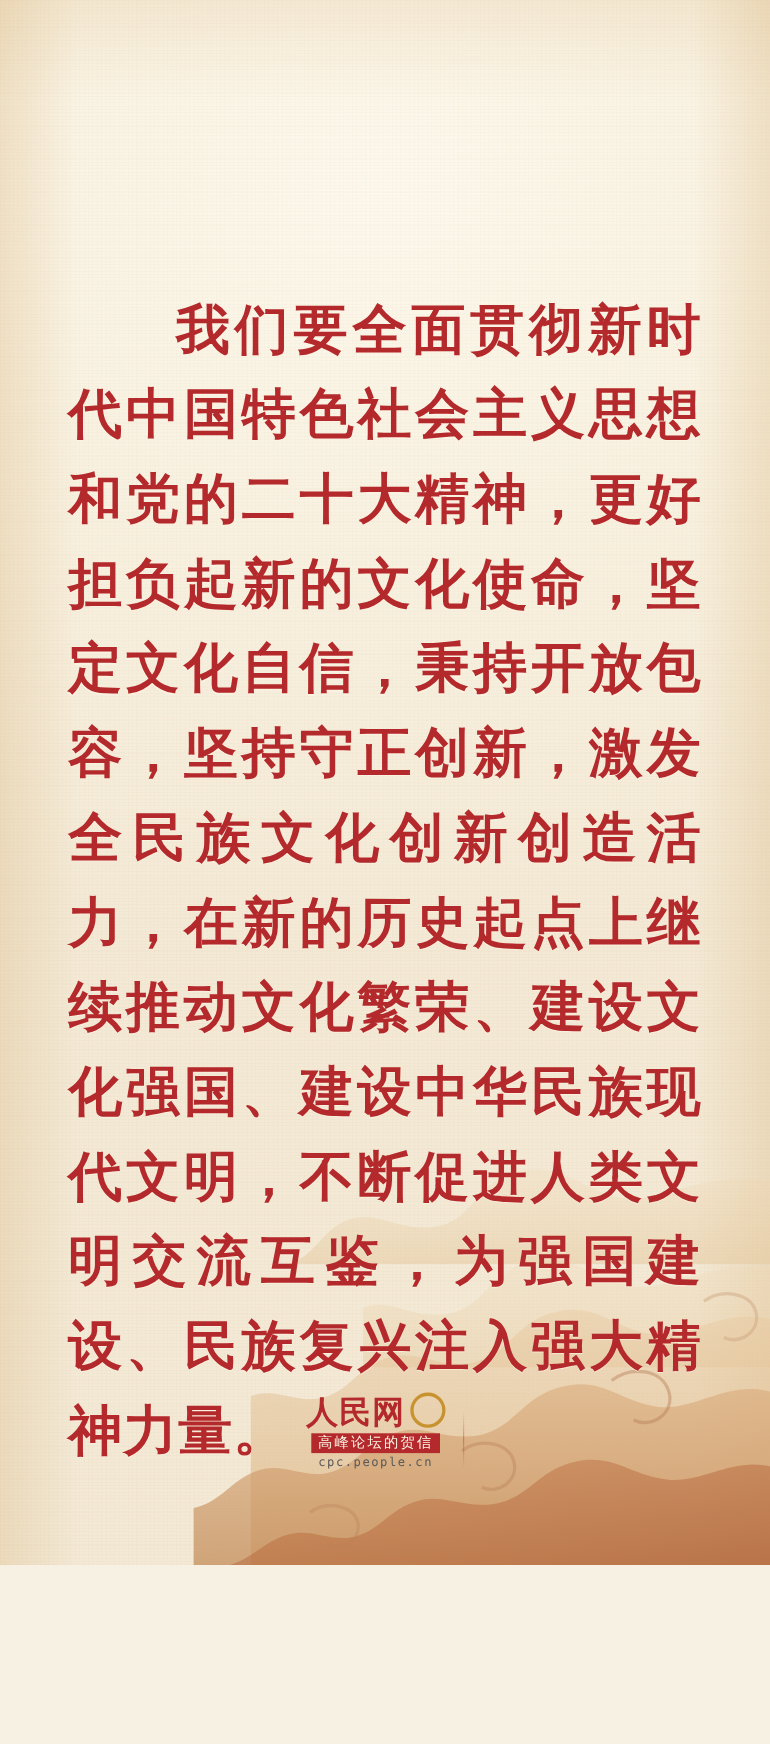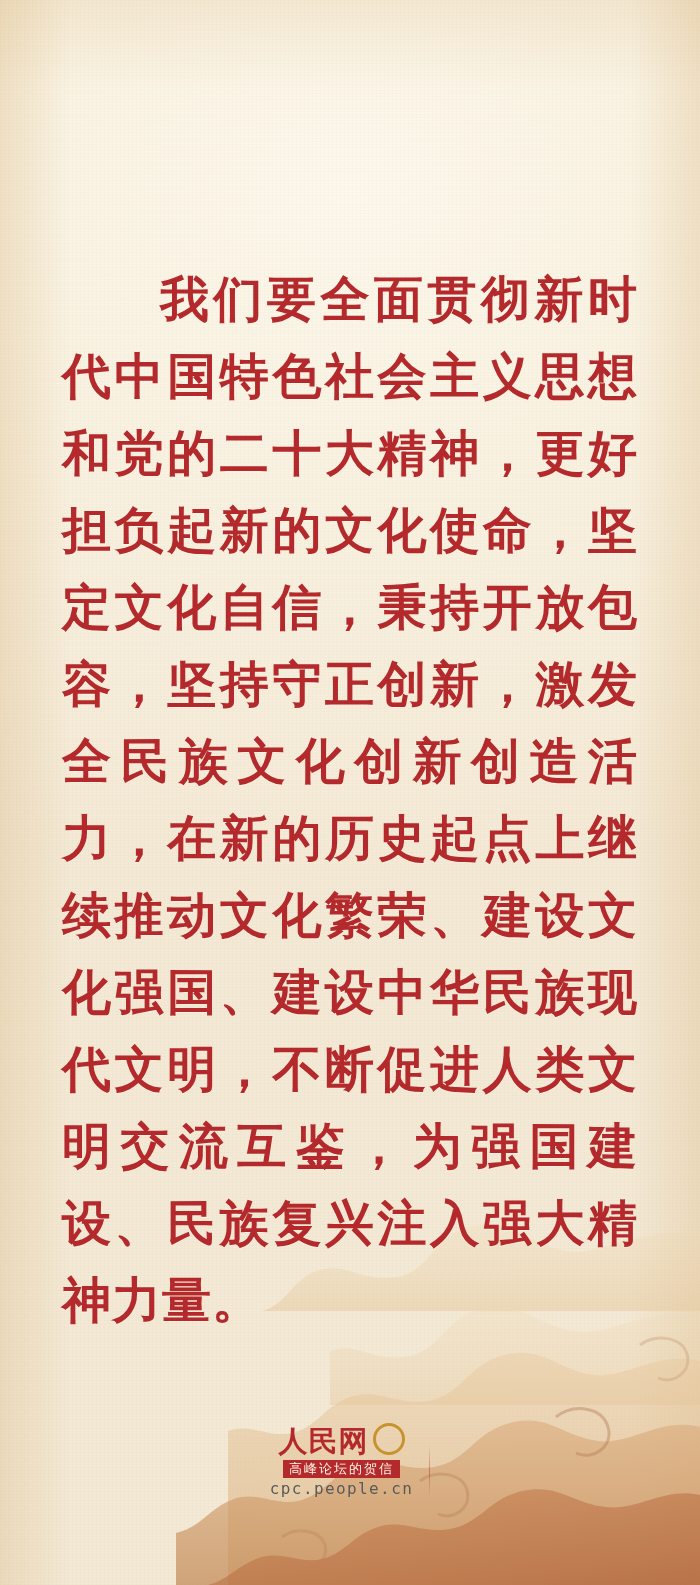--- a/index.html
+++ b/index.html
@@ -6,21 +6,21 @@
     margin: 0;
     padding: 0;
     background: #f7f1e4;
   }
   body {
     font-family: "Liberation Serif", "DejaVu Serif", serif;
   }
   .poster {
     position: relative;
     width: 700px;
-    height: 1585px;
+    height: 1423px;
     overflow: hidden;
     background:
       radial-gradient(ellipse 900px 700px at 50% 12%, #fdf8ec 0%, #f8f1e0 48%, #f3e9d5 100%);
   }
   
   .grain {
     position: absolute;
     inset: 0;
     background-image:
       repeating-linear-gradient(0deg, rgba(180,140,90,0.035) 0px, rgba(180,140,90,0.035) 1px, rgba(255,255,255,0) 1px, rgba(255,255,255,0) 3px),
@@ -124,21 +124,21 @@
     background: #b4292b;
     color: #fdf6e6;
     font-size: 13px;
     letter-spacing: 2px;
     padding: 2px 6px 3px;
     font-family: "DejaVu Sans", "Liberation Sans", sans-serif;
   }
   .lp-url {
     margin-top: 3px;
     color: #5a5a5a;
-    font-size: 16px;
+    font-size: 11px;
     letter-spacing: 1.4px;
     font-family: "DejaVu Sans Mono", "Liberation Mono", monospace;
   }
   .sep-line {
     width: 1px;
     height: 52px;
     background: linear-gradient(to bottom, rgba(180,41,43,0), rgba(180,41,43,0.45), rgba(180,41,43,0));
   }
   .logo-shixi {
     display: flex;

